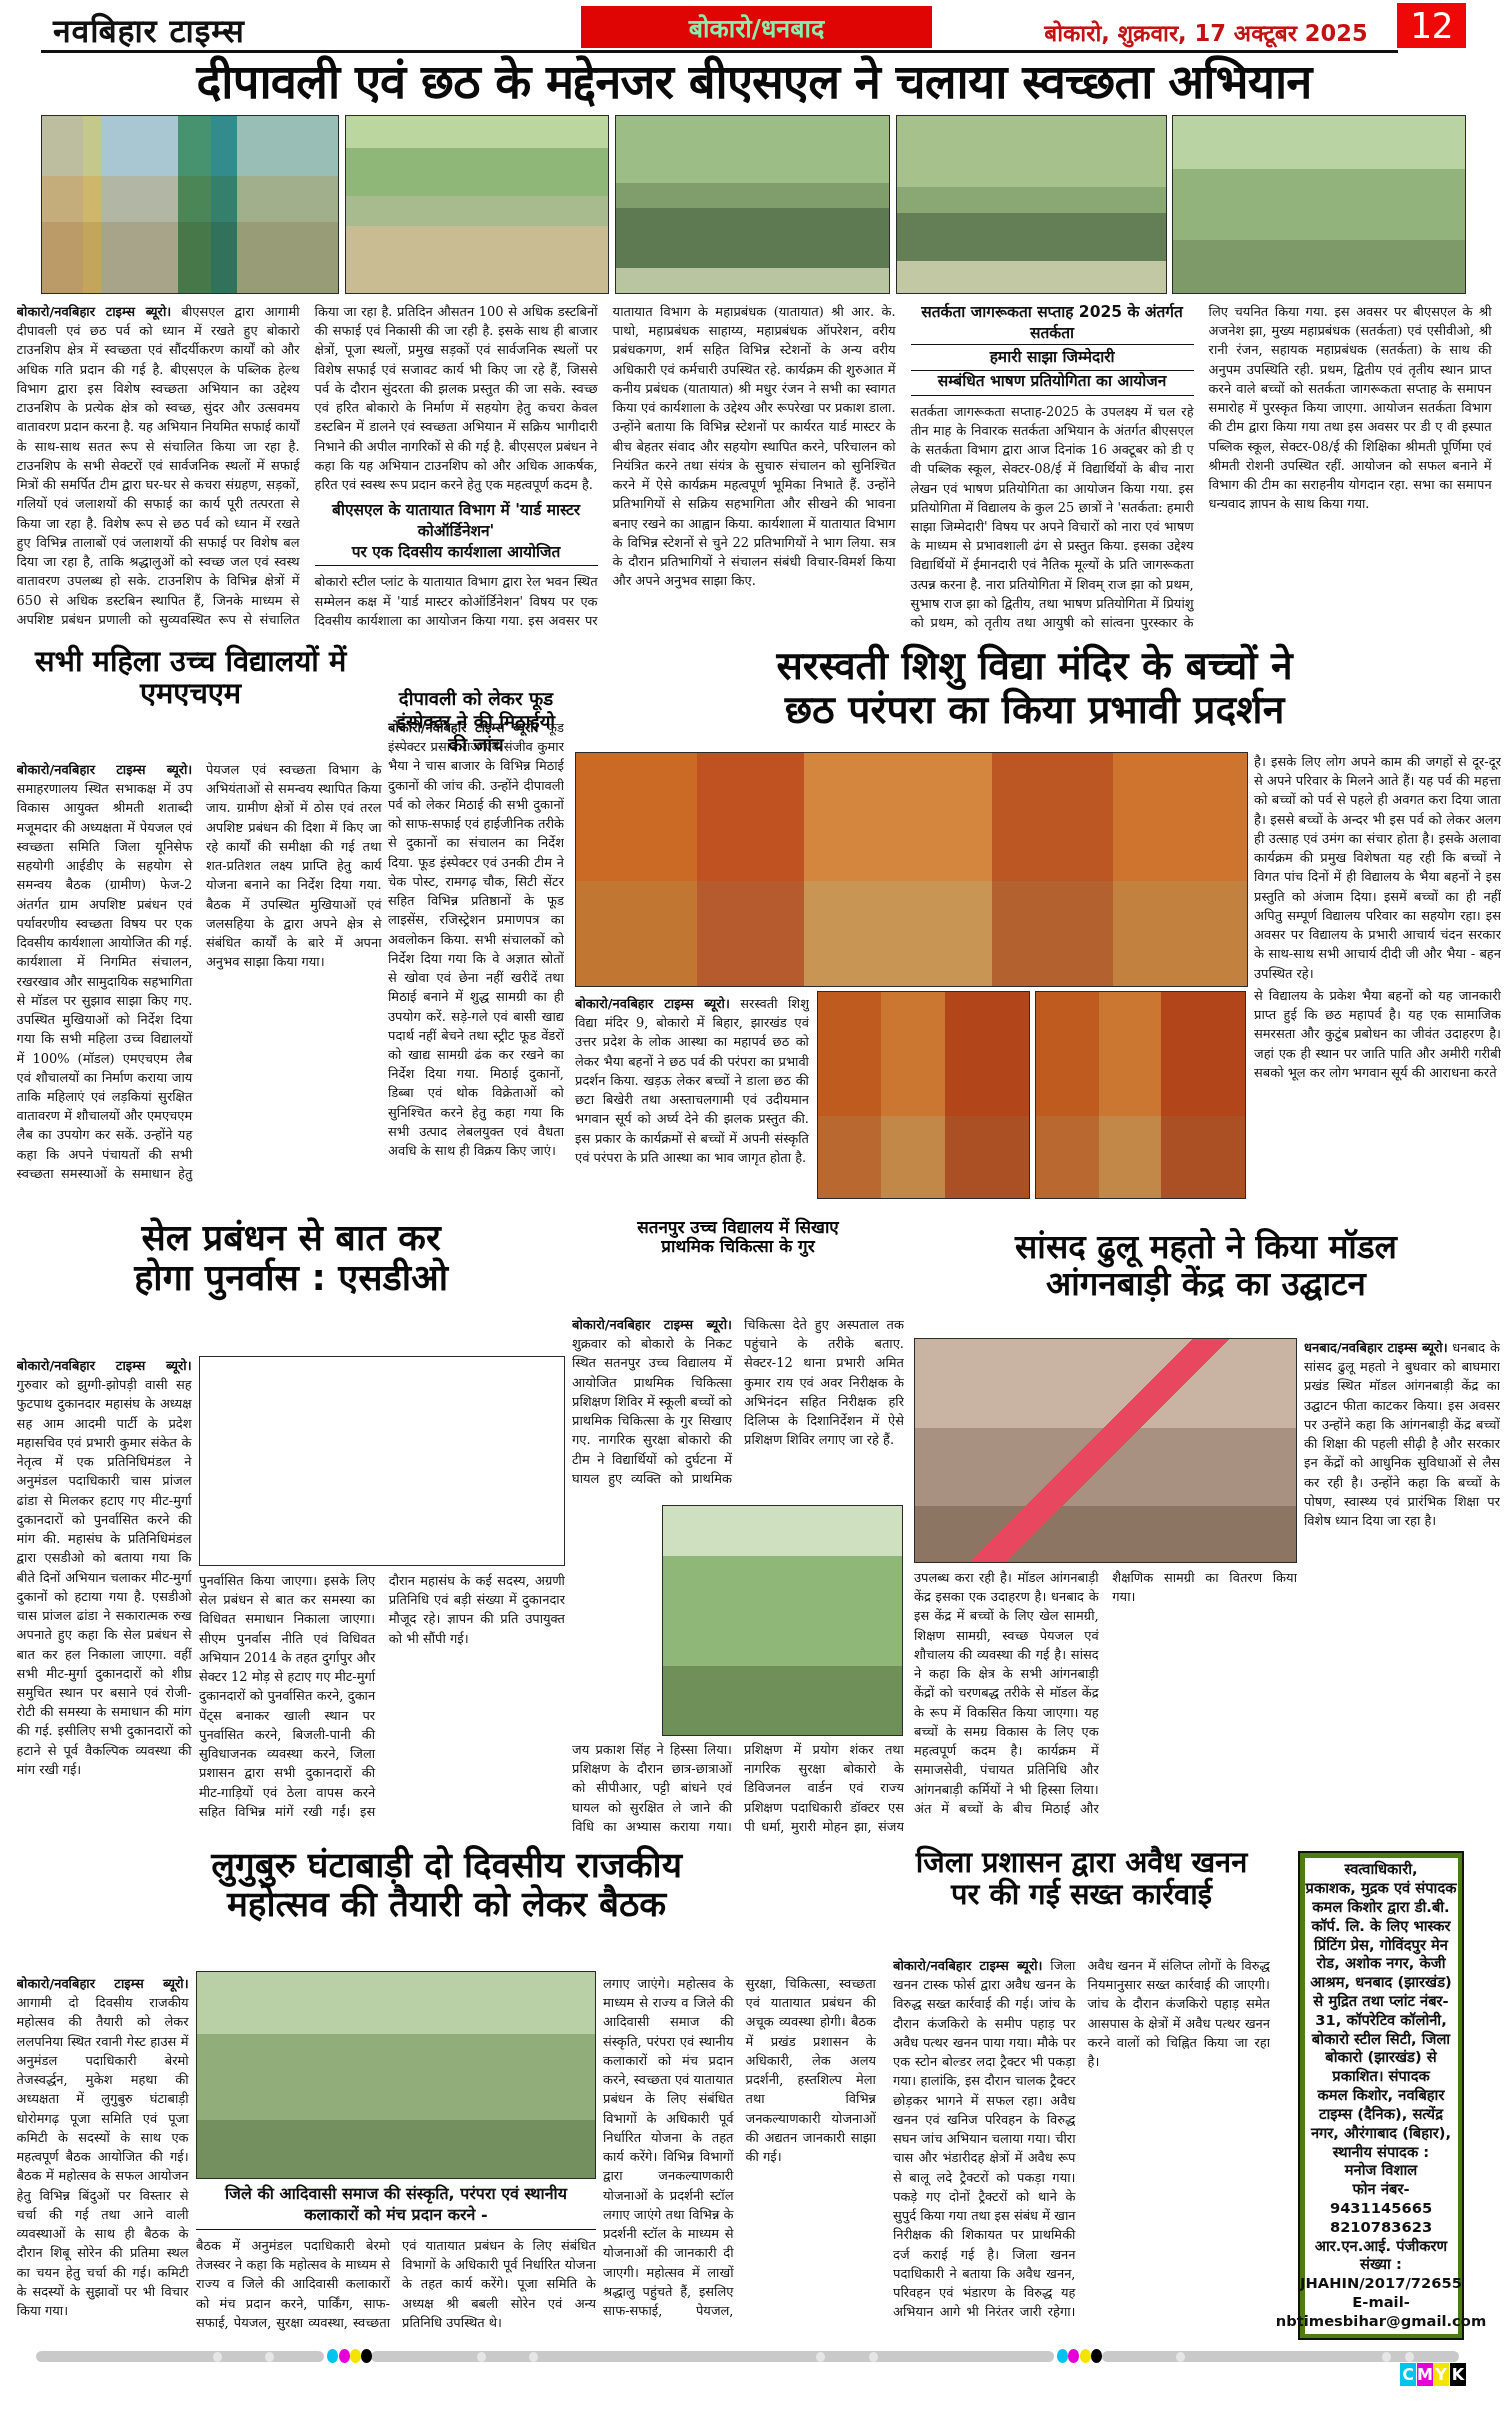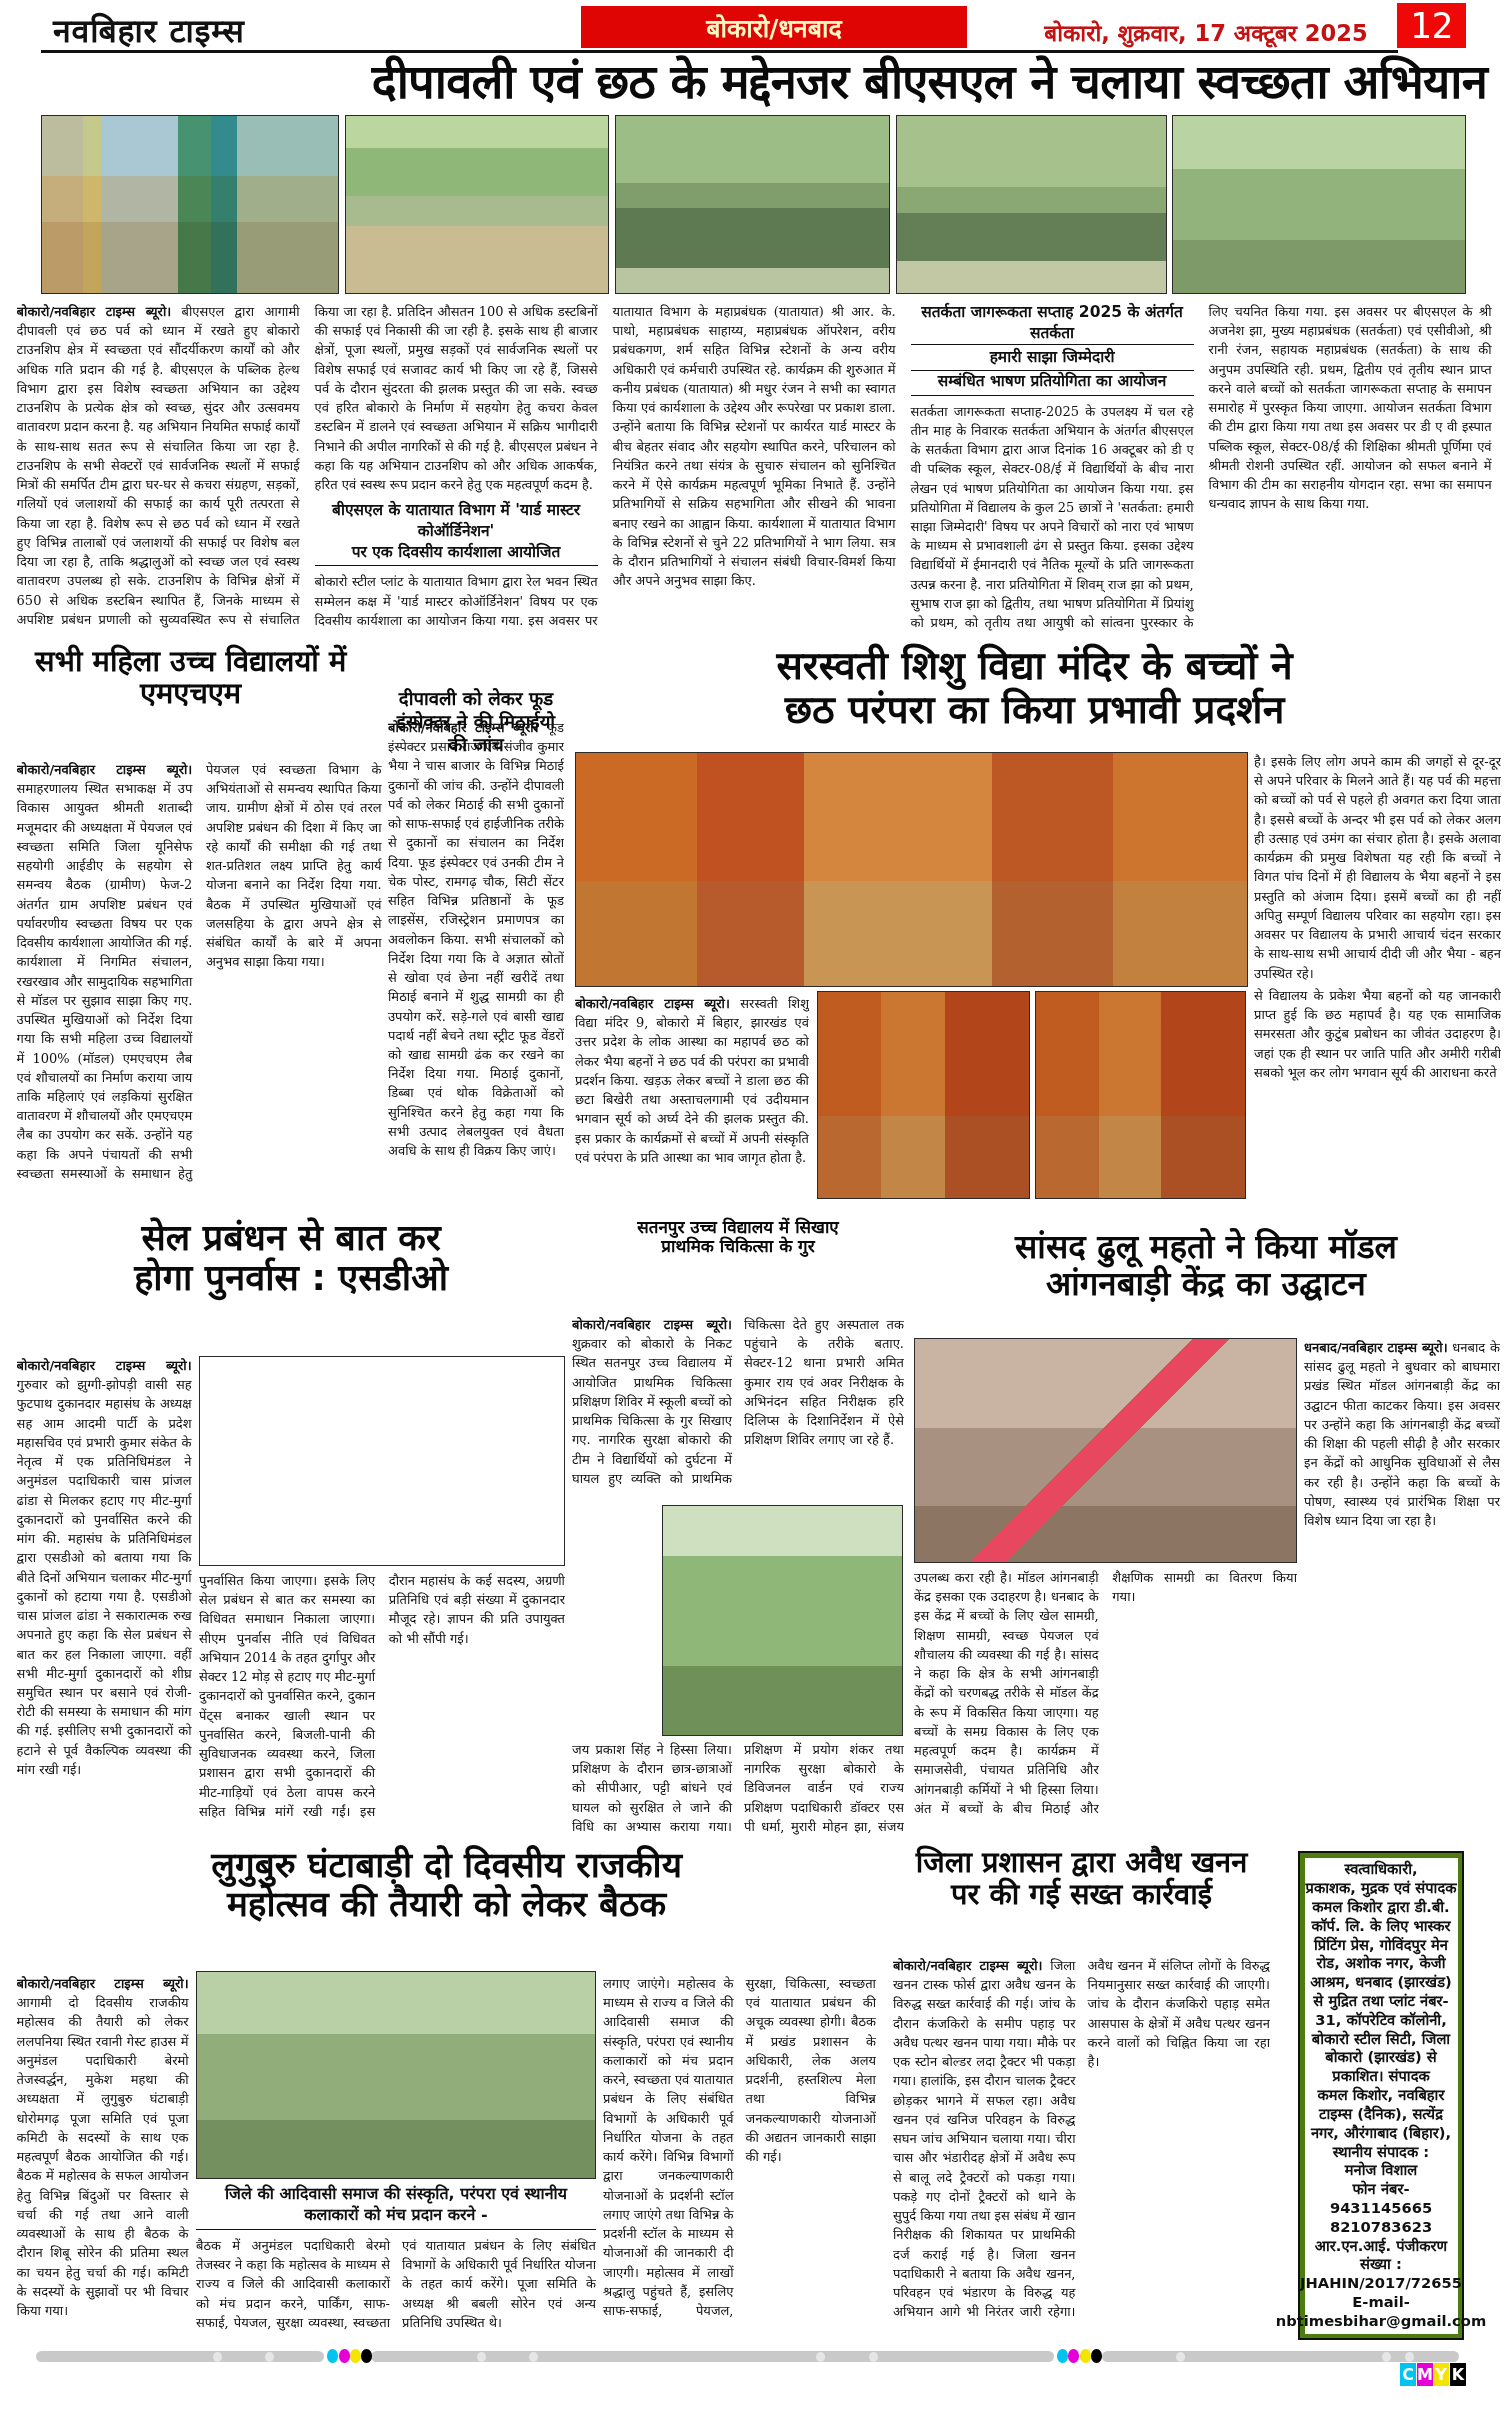--- a/index.html
+++ b/index.html
@@ -1,29 +1,29 @@
 <!DOCTYPE html>
 <html lang="hi" style="font-size:12px"><head>
 <meta charset="utf-8">
 <style>
   html,body{margin:0;padding:0;background:#9a9a9a;}
   .page{position:relative;width:1508px;height:2426px;background:#ffffff;overflow:hidden;
         font-family:"DejaVu Sans","Liberation Sans",sans-serif;color:#111;}
   .abs{position:absolute;}
   
   #mast-title{left:41px;top:7.5px;font-size:32px;font-weight:900;letter-spacing:0.8px;margin-left:12px;}
-  #mast-edition{left:581px;top:6px;width:386px;height:42px;background:#e00505;color:#fef9c3;
+  #mast-edition{left:581px;top:6px;width:351px;height:42px;background:#e00505;color:#86efac;
       display:flex;align-items:center;justify-content:center;font-size:25px;font-weight:900;}
   #mast-date{left:1025px;top:16.6px;width:362px;text-align:center;font-size:22.6px;font-weight:900;color:#c41212;}
   #mast-page{left:1397px;top:3px;width:69px;height:45px;background:#ee0808;color:#fff;
       display:flex;align-items:center;justify-content:center;font-size:36px;font-family:"DejaVu Sans Mono","Liberation Mono",monospace;}
   #mast-rule{left:41px;top:50px;width:1357px;height:3px;background:#111;}
   
   .hl{font-weight:900;text-align:center;line-height:1.12;color:#0a0a0a;}
-  #main-hl{left:21px;top:56px;width:1466px;font-size:47px;letter-spacing:-0.8px;text-align:right;}
+  #main-hl{left:21px;top:56px;width:1466px;font-size:47px;letter-spacing:-0.8px;}
   
   .photo{border:1.5px solid #2a2a2a;box-sizing:border-box;}
   .ph-street{background:linear-gradient(90deg,#e8d7b0 0 14%,#f2e49a 14% 20%,#cfe3ea 20% 46%,#57a77c 46% 57%,#3e9e9c 57% 66%,#bcd9c9 66% 100%),
              linear-gradient(180deg,#cfe0e6 0 34%,#d9cdb2 34% 60%,#cdb896 60% 100%);background-blend-mode:multiply;}
   .ph-park{background:linear-gradient(180deg,#bcd6a0 0 18%,#8fb878 18% 45%,#a8bb8e 45% 62%,#c9bb92 62% 100%);}
   .ph-pond1{background:linear-gradient(180deg,#9dbd86 0 38%,#7f9e6c 38% 52%,#5d7a52 52% 86%,#b9c4a1 86% 100%);}
   .ph-pond2{background:linear-gradient(180deg,#a7c18d 0 40%,#8aa873 40% 55%,#647e56 55% 82%,#c2c8a4 82% 100%);}
   .ph-field{background:linear-gradient(180deg,#b9d3a2 0 30%,#93b37d 30% 70%,#7e9a69 70% 100%);}
   .ph-crowd{background:linear-gradient(90deg,#e09a52 0 18%,#d3764a 18% 34%,#e9c28c 34% 62%,#cf7e4e 62% 80%,#e2a868 80% 100%),
             linear-gradient(180deg,#e8b072 0 55%,#dcc49a 55% 100%);background-blend-mode:multiply;}

